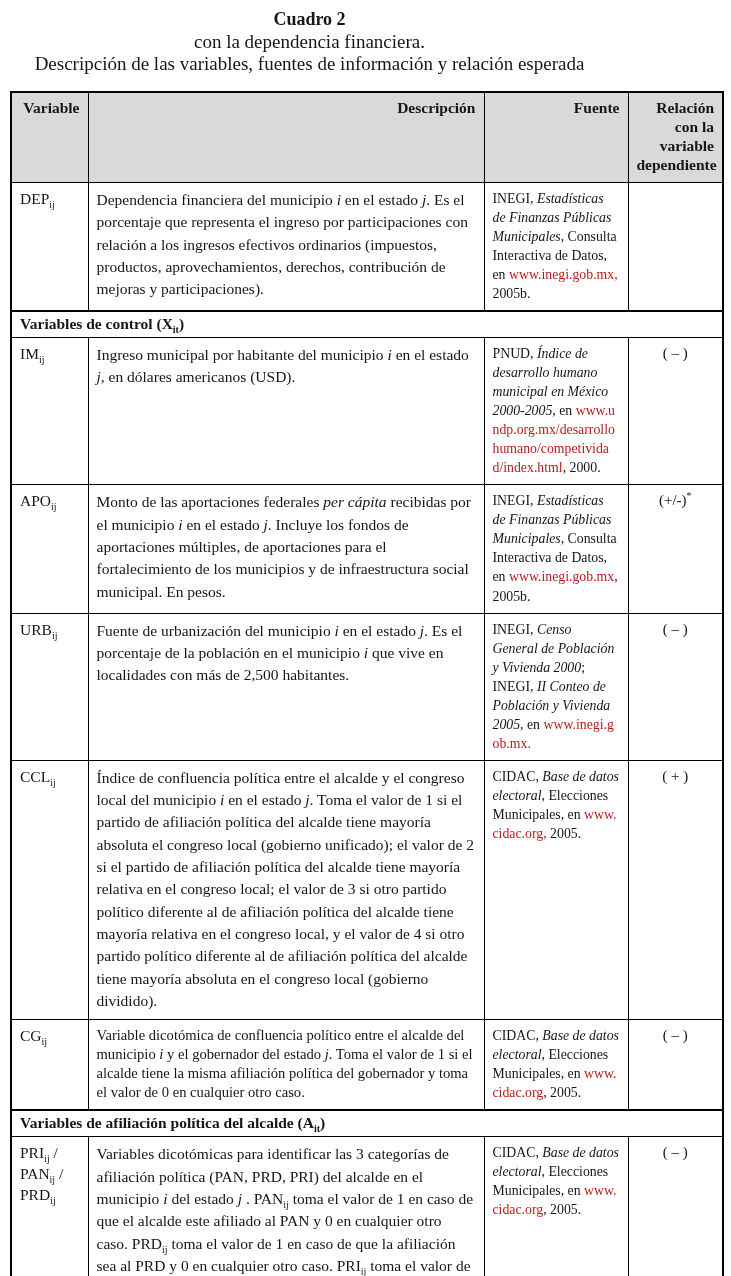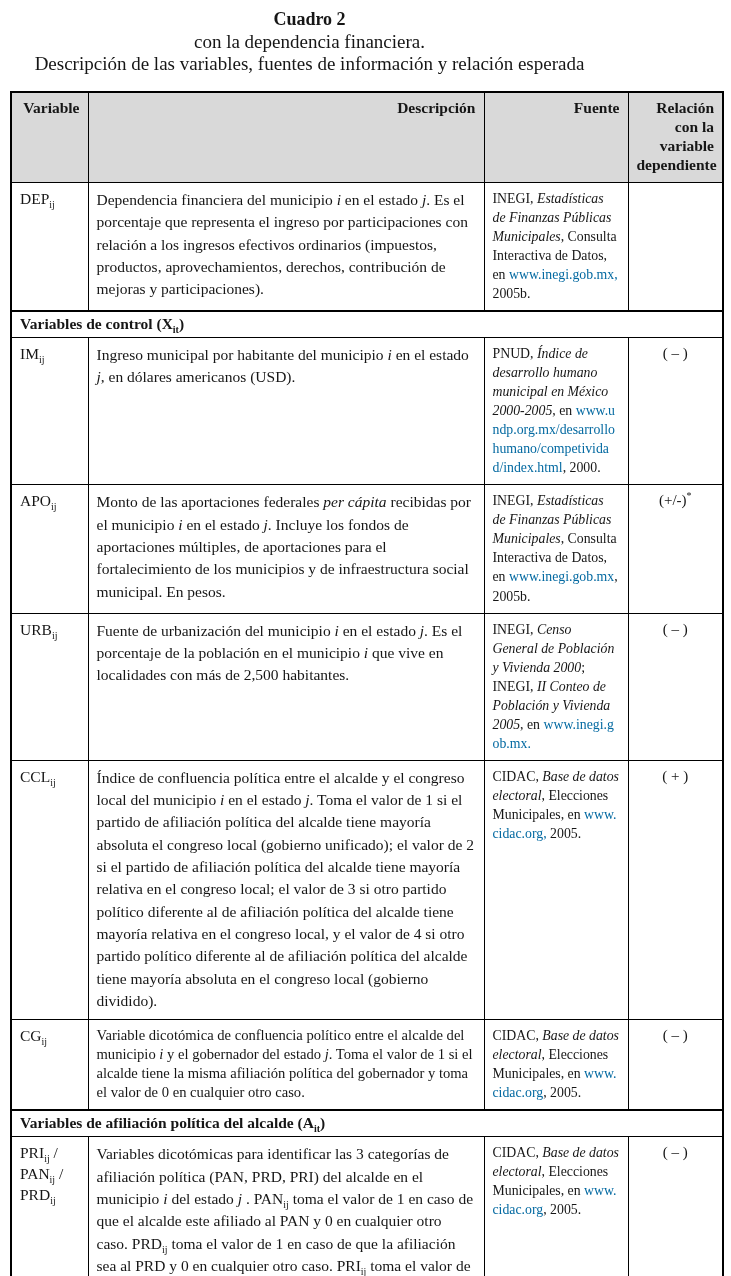--- a/index.html
+++ b/index.html
@@ -52,21 +52,21 @@
     border-top: 2px solid #000;
     border-bottom: 1px solid #000;
     font-weight: bold;
     font-size: 15.5px;
     padding: 3px 8px 4px 8px;
     background: #ffffff;
     border-radius: 13px;
   }
   sub { font-size: 10px; line-height: 0; font-family: Liberation Serif, serif; }
   sup { font-size: 10px; line-height: 0; }
-  a.lnk { color: #0369a1; text-decoration: none; cursor: pointer; word-break: break-all; }
+  a.lnk { color: #b91c1c; text-decoration: none; cursor: pointer; word-break: break-all; }
 </style>
 </head>
 <body>
 
 <div class="page">
 
   <div class="title-block">
     <div class="title-main">Cuadro 2</div>
     <div class="title-sub">con la dependencia financiera.</div>
     <div class="title-sub">Descripción de las variables, fuentes de información y relación esperada</div>

